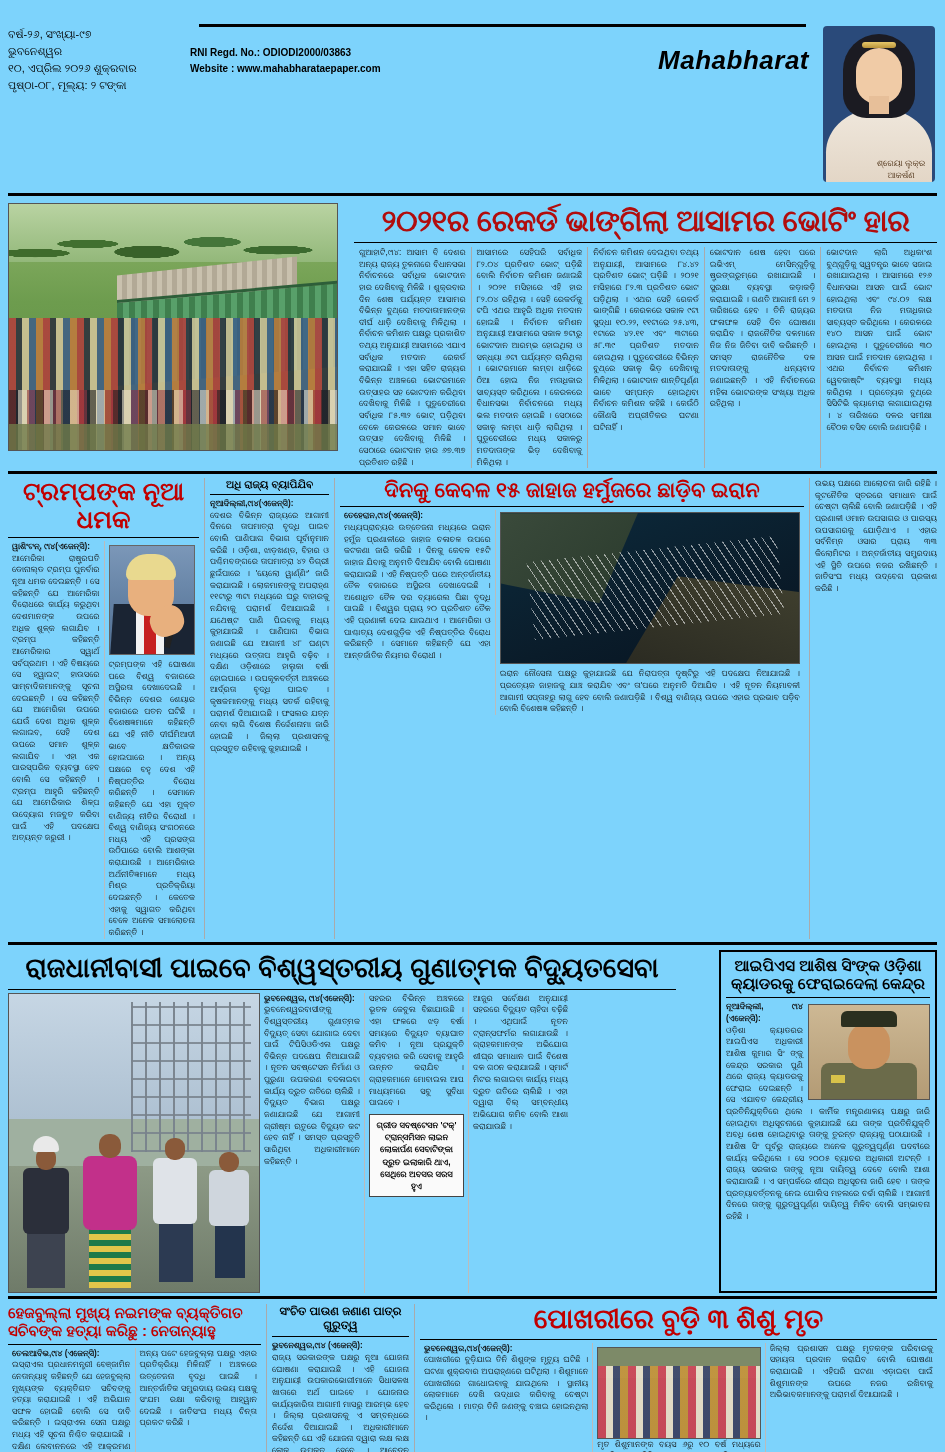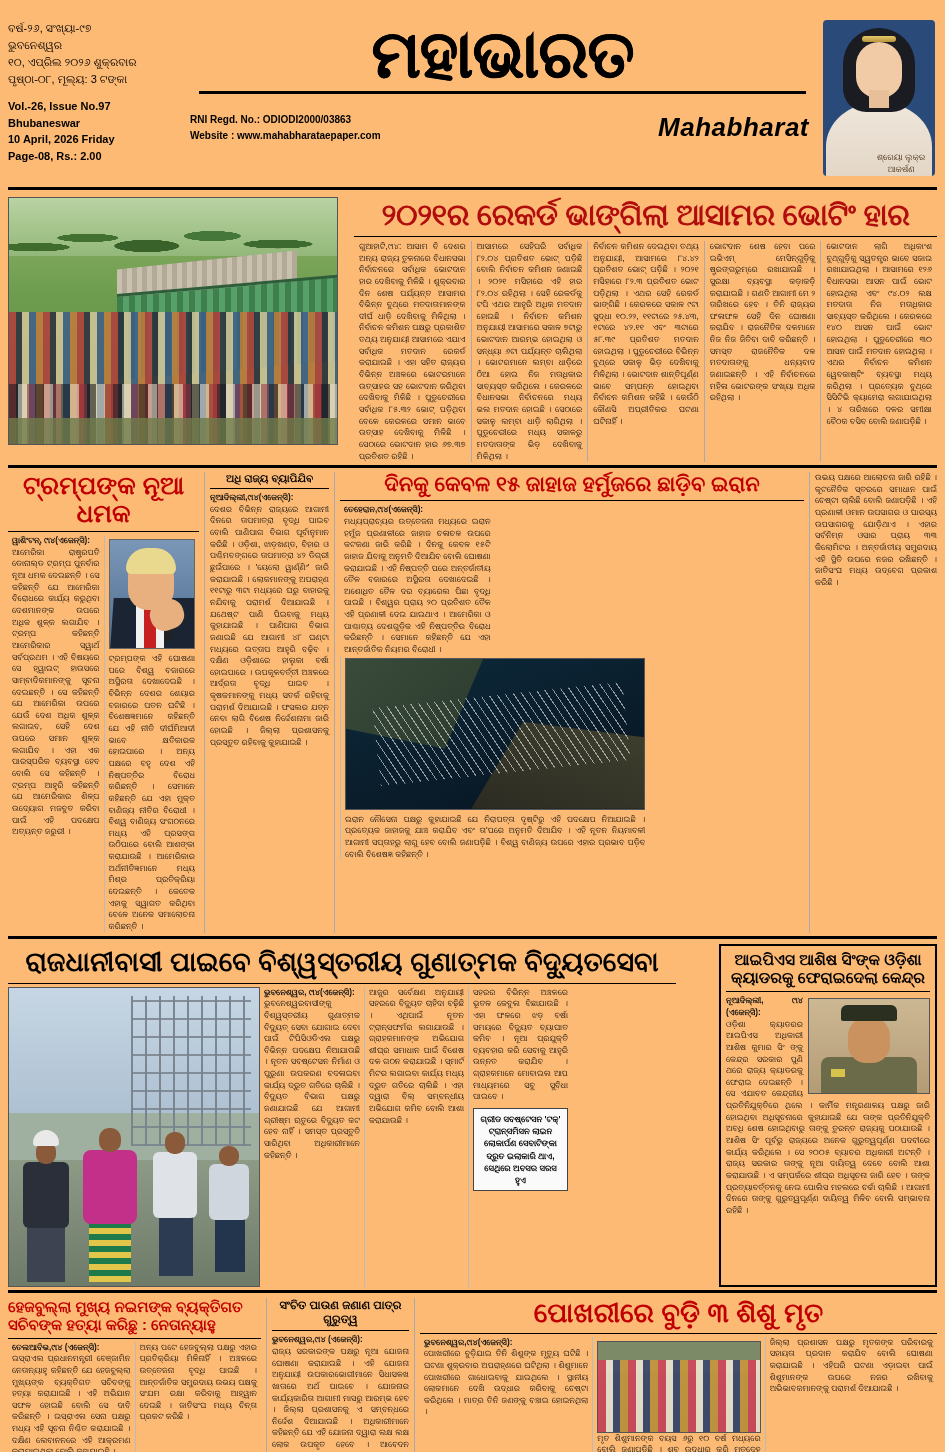--- a/index.html
+++ b/index.html
@@ -4,23 +4,23 @@
 <style>
   * { box-sizing: border-box; }
   html, body {
     margin: 0; padding: 0;
     background: #ffffff;
     font-family: "Liberation Sans", sans-serif;
   }
   .page {
     width: 945px; height: 1452px;
     position: relative;
-    background: #fdba74;
+    background: #7dd3fc;
     overflow: hidden;
-    padding: 16px 8px;
+    padding: 22px 8px;
   }
 
   
   .masthead {
     display: flex;
     align-items: stretch;
     height: 168px;
     position: relative;
   }
   .mast-left {
@@ -217,21 +217,21 @@
   .tp-hand { position:absolute; right:10px; bottom:18px; width:34px; height:30px;
     border-radius:14px; background:#e8b07e; transform: rotate(-20deg); }
   .tp-mic { position:absolute; left:58px; bottom:6px; width:6px; height:34px; background:#222; transform:rotate(14deg); }
 
   .mini-head { font-size: 10.5px; font-weight: bold; text-align: center; margin-bottom: 3px; }
 
   .iran-head {
     font-size: 21px; color: #c00000; font-weight: bold;
     text-align: center; line-height: 1.15; margin-bottom: 4px;
   }
-  .iran-cols { display: flex; flex-direction: column; }
+  .iran-cols { display: flex; }
   .iran-cols > .ic { width: 33.33%; padding: 0 4px; }
   .iran-cols > .ic + .ic { border-left: 1px solid #bbb; }
   .iran-photo {
     width: 100%; height: 152px; margin: 2px 0 4px;
     border: 1px solid #555; position: relative; overflow: hidden;
     background: linear-gradient(160deg,#0c2b3d,#0a1c2a 60%,#071320);
   }
   .ir-land1 { position:absolute; left:0; top:0; width:46%; height:60%;
     background: linear-gradient(140deg,#3a4a3b,#2a3a2c); clip-path: polygon(0 0,100% 0,72% 100%,0 78%); }
   .ir-land2 { position:absolute; right:0; bottom:0; width:58%; height:58%;
@@ -356,32 +356,25 @@
 <body>
 
 <div class="page">
 
   <div class="masthead">
     <div class="mast-left">
       <div class="odia-block">
         <div>ବର୍ଷ-୨୬, ସଂଖ୍ୟା-୯୭</div>
         <div>ଭୁବନେଶ୍ୱର</div>
         <div>୧୦, ଏପ୍ରିଲ ୨୦୨୬ ଶୁକ୍ରବାର</div>
-        <div>ପୃଷ୍ଠା-୦୮, ମୂଲ୍ୟ: 3 ଟଙ୍କା</div>
-      </div>
-      <div class="eng-block">
-        <div>Vol.-26, Issue No.97</div>
-        <div>Bhubaneswar</div>
-        <div>10 April, 2026 Friday</div>
-        <div>Page-08, Rs.: 2.00</div>
+        <div>ପୃଷ୍ଠା-୦୮, ମୂଲ୍ୟ: ୨ ଟଙ୍କା</div>
       </div>
     </div>
 
     <div class="mast-center">
-      <div class="logo-odia">ମହାଭାରତ</div>
       <div class="logo-rule"></div>
       <div class="mast-sub">
         <div class="regd">
           <div>RNI Regd. No.:  ODIODI2000/03863</div>
           <div>Website : www.mahabharataepaper.com</div>
         </div>
         <div class="brand-en">Mahabharat</div>
       </div>
     </div>
 
@@ -561,31 +554,31 @@
             </div>
         </div>
         <div class="power-cols">
           <div>
             <div class="odia-body dateline">ଭୁବନେଶ୍ୱର, ୯ା୪(ଏଜେନ୍ସି):</div>
             <div class="odia-body">ଭୁବନେଶ୍ୱରବାସୀଙ୍କୁ ବିଶ୍ୱସ୍ତରୀୟ ଗୁଣାତ୍ମକ ବିଦ୍ୟୁତ୍ ସେବା ଯୋଗାଇ ଦେବା ପାଇଁ ଟିପିସିଓଡିଏଲ ପକ୍ଷରୁ ବିଭିନ୍ନ ପଦକ୍ଷେପ ନିଆଯାଉଛି । ନୂତନ ସବଷ୍ଟେସନ ନିର୍ମାଣ ଓ ପୁରୁଣା ଉପକରଣ ବଦଳାଇବା କାର୍ଯ୍ୟ ଦ୍ରୁତ ଗତିରେ ଚାଲିଛି ।
 
 ବିଦ୍ୟୁତ ବିଭାଗ ପକ୍ଷରୁ ଜଣାଯାଇଛି ଯେ ଆଗାମୀ ଗ୍ରୀଷ୍ମ ଋତୁରେ ବିଦ୍ୟୁତ କଟ ହେବ ନାହିଁ । ସମସ୍ତ ପ୍ରସ୍ତୁତି ସାରିଥିବା ଅଧିକାରୀମାନେ କହିଛନ୍ତି ।</div>
           </div>
           <div>
-              <div class="odia-body">ଆଜୁର ସର୍ବେକ୍ଷଣ ଅନୁଯାୟୀ ସହରରେ ବିଦ୍ୟୁତ ଚାହିଦା ବଢ଼ିଛି । ଏଥିପାଇଁ ନୂତନ ଟ୍ରାନ୍ସଫର୍ମର ଲଗାଯାଉଛି । ଗ୍ରାହକମାନଙ୍କ ଅଭିଯୋଗ ଶୀଘ୍ର ସମାଧାନ ପାଇଁ ବିଶେଷ ଦଳ ଗଠନ କରାଯାଇଛି ।
-
-ସ୍ମାର୍ଟ ମିଟର ଲଗାଇବା କାର୍ଯ୍ୟ ମଧ୍ୟ ଦ୍ରୁତ ଗତିରେ ଚାଲିଛି । ଏହା ଦ୍ୱାରା ବିଲ୍ ସମ୍ବନ୍ଧୀୟ ଅଭିଯୋଗ କମିବ ବୋଲି ଆଶା କରାଯାଉଛି ।</div>
-            </div>
-          <div>
             <div class="odia-body">ସହରର ବିଭିନ୍ନ ଅଞ୍ଚଳରେ ଭୂତଳ କେବୁଲ ବିଛାଯାଉଛି । ଏହା ଫଳରେ ଝଡ଼ ବର୍ଷା ସମୟରେ ବିଦ୍ୟୁତ ବ୍ୟାଘାତ କମିବ ।
 
 ନୂଆ ପ୍ରଯୁକ୍ତି ବ୍ୟବହାର କରି ସେବାକୁ ଆହୁରି ଉନ୍ନତ କରାଯିବ । ଗ୍ରାହକମାନେ ମୋବାଇଲ ଆପ ମାଧ୍ୟମରେ ସବୁ ସୁବିଧା ପାଇବେ ।</div>
             <div class="pull-quote">ଗ୍ରୀଡ ସବଷ୍ଟେସନ 'ଟକ୍‌' ଟ୍ରାନ୍ସମିସନ ଲାଇନ ଲୋକାର୍ପଣ
 ସେବାଟିଙ୍କା ଦ୍ରୁତ ଇଲାକାରି ଥାଏ, ସେଥିରେ ଅବସର ସରସ ହୁଏ</div>
           </div>
+          <div>
+              <div class="odia-body">ଆଜୁର ସର୍ବେକ୍ଷଣ ଅନୁଯାୟୀ ସହରରେ ବିଦ୍ୟୁତ ଚାହିଦା ବଢ଼ିଛି । ଏଥିପାଇଁ ନୂତନ ଟ୍ରାନ୍ସଫର୍ମର ଲଗାଯାଉଛି । ଗ୍ରାହକମାନଙ୍କ ଅଭିଯୋଗ ଶୀଘ୍ର ସମାଧାନ ପାଇଁ ବିଶେଷ ଦଳ ଗଠନ କରାଯାଇଛି ।
+
+ସ୍ମାର୍ଟ ମିଟର ଲଗାଇବା କାର୍ଯ୍ୟ ମଧ୍ୟ ଦ୍ରୁତ ଗତିରେ ଚାଲିଛି । ଏହା ଦ୍ୱାରା ବିଲ୍ ସମ୍ବନ୍ଧୀୟ ଅଭିଯୋଗ କମିବ ବୋଲି ଆଶା କରାଯାଉଛି ।</div>
+            </div>
         </div>
       </div>
     </div>
 
     <div class="b3-right">
       <div class="ips-head">ଆଇପିଏସ ଆଶିଷ ସିଂଙ୍କ ଓଡ଼ିଶା କ୍ୟାଡରକୁ ଫେରାଇଦେଲା କେନ୍ଦ୍ର</div>
       <div class="hr-thin"></div>
       <div class="ips-photo">
         <div class="ips-uni"></div>
         <div class="ips-face"></div>

